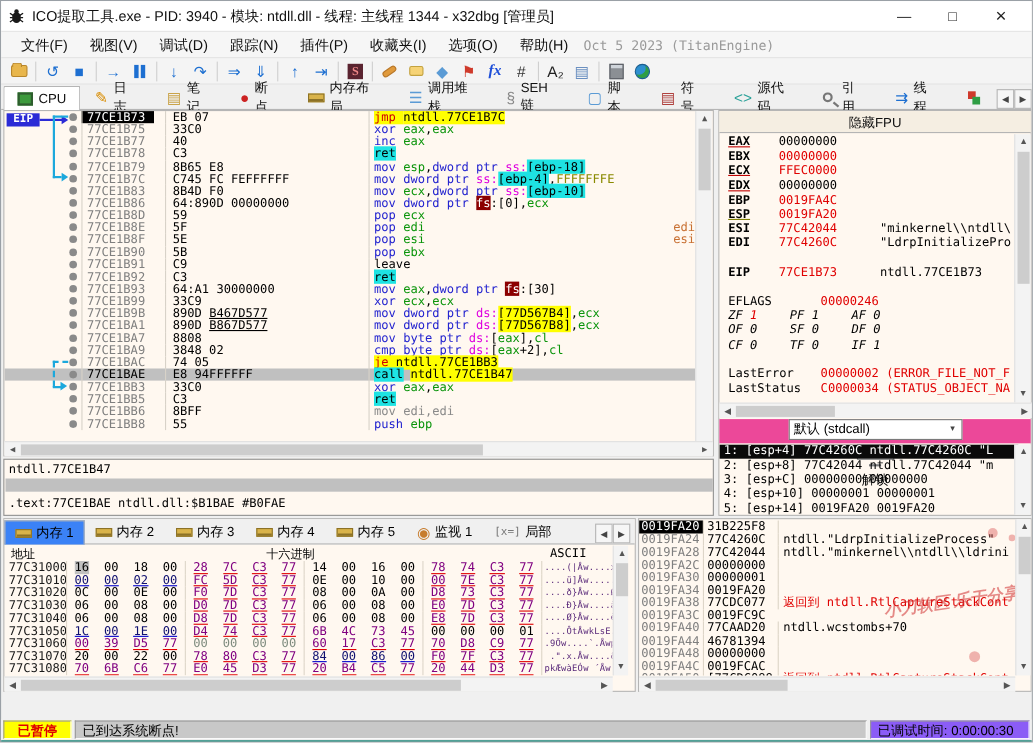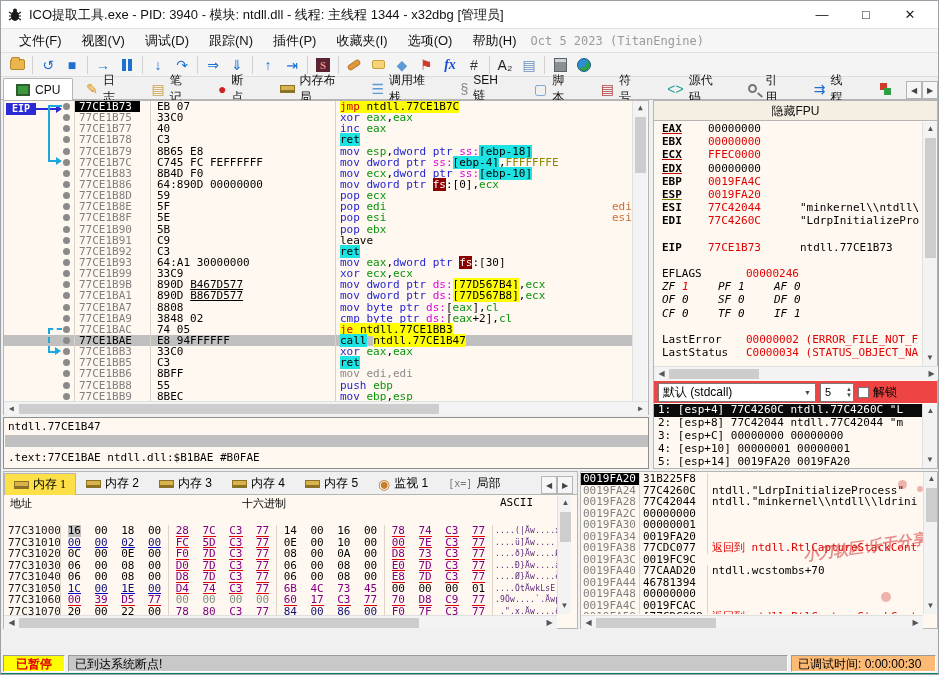--- a/index.html
+++ b/index.html
@@ -96,40 +96,40 @@
   .r-name{width:46px;flex:none;margin-left:8px;color:#000;font-weight:bold;}
   .r-name.u-r{text-decoration:underline;text-decoration-color:#c00000;}
   .r-name.u-o{text-decoration:underline;text-decoration-color:#808000;}
   .r-val{width:92px;flex:none;}
   .r-cm{flex:1;color:#000;overflow:hidden;}
   .vk{color:#000;}.vr{color:#e00000;}
   .r-wname{width:84px;flex:none;margin-left:8px;color:#000;}
   .fpair{margin-left:8px;width:48px;flex:none;color:#000;font-style:italic;}
   #reg-sbv{top:21px;right:0;height:244px;}
   #reg-sbh{left:0;top:265px;width:285px;}
-  #ccrow{position:absolute;left:0;top:280px;width:100%;height:22px;display:flex;align-items:center;gap:4px;padding:0 4px;background:#ef4444;}
+  #ccrow{position:absolute;left:0;top:280px;width:100%;height:22px;display:flex;align-items:center;gap:4px;padding:0 4px;background:#ec4899;flex-direction:column;}
   #cc-select{flex:none;width:158px;height:19px;background:#fff;border:1px solid #7a7a7a;font-size:12px;
     display:flex;align-items:center;padding:0 4px;justify-content:space-between;}
   #cc-spin{width:34px;height:19px;background:#fff;border:1px solid #7a7a7a;font-size:11px;display:flex;align-items:center;padding-left:4px;justify-content:space-between;}
   .spin-arrows{display:flex;flex-direction:column;font-size:6px;color:#444;line-height:6px;padding-right:1px;}
   #cc-check{width:11px;height:11px;background:#fff;border:1px solid #7a7a7a;}
   #cc-label{font-size:12px;}
   #argrows{position:absolute;left:0;top:303px;width:272px;height:65px;font-size:11px;overflow:hidden;}
   .arow{height:12.9px;line-height:12.9px;white-space:pre;color:#000;padding-left:4px;}
   .arow.sel{background:#0a0a0a;color:#fff;}
   #arg-sbv{top:303px;right:0;height:64px;}
   
   #dumppane{position:absolute;left:2px;top:470px;width:575px;height:158px;background:#fff8f0;border:1px solid #b5b5b5;}
   #dumptabs{position:absolute;left:0;top:0;width:100%;height:23px;background:#f0f0f0;border-bottom:1px solid #b5b5b5;display:flex;align-items:flex-end;}
   .dtab{height:22px;display:flex;align-items:center;gap:4px;padding:0 9px;font-size:12px;border:1px solid transparent;border-bottom:none;}
-  .dtab.active{background:#fde047;border-color:#b5b5b5;position:relative;top:1px;font-family:Liberation Serif, serif;}
+  .dtab.active{background:#3b82f6;border-color:#b5b5b5;position:relative;top:1px;}
   .dtab .txtic{color:#777;font-size:10px;font-family:"DejaVu Sans Mono",monospace;}
   #dumphdr{position:absolute;left:0;top:24px;width:100%;height:13px;font-size:11px;color:#000;}
   #dumphdr span{position:absolute;top:0;}
-  #dumprows{position:absolute;left:0;top:53px;width:553px;height:104px;overflow:hidden;font-size:11px;}
+  #dumprows{position:absolute;left:0;top:38px;width:553px;height:104px;overflow:hidden;font-size:11px;}
   .hrow{height:11.5px;line-height:11.5px;display:flex;white-space:pre;}
   .h-addr{width:56px;flex:none;padding-left:4px;color:#1a1a1a;}
   .h-grp{width:108px;flex:none;border-left:1px solid #ddd5c8;display:flex;justify-content:space-around;}
   .h-grp span{display:inline-block;}
   .g-k{color:#000;}.g-pr{color:#800080;border-bottom:1px solid #e00000;}
   .g-bu{color:#101070;border-bottom:1px solid #0000cc;}.g-z{color:#7f8c7f;}.g-pp{color:#800080;}
   .h-ascii{flex:1;border-left:1px solid #ddd5c8;color:#5a2a7a;font-size:8px;line-height:11.5px;padding-left:2px;overflow:hidden;letter-spacing:0.2px;}
   .selbyte{background:#c0c0c0;}
   #dump-sbv{top:24px;right:6px;height:118px;}
   #dump-sbh{left:0;top:143px;width:553px;}
@@ -152,21 +152,21 @@
   #cmd-label{font-size:12px;color:#111;flex:none;}
   #cmd-input{flex:1;height:18px;border:1px solid #7a7a7a;background:#fff;font:11px "DejaVu Sans Mono",monospace;color:#333;padding:0 4px;}
   #cmd-input::placeholder{color:#808080;}
   #cmd-combo{flex:none;width:72px;height:18px;border:1px solid #9a9a9a;background:#f6f6f6;font-size:12px;
     display:flex;align-items:center;justify-content:space-between;padding:0 5px;}
   
   #statusbar{position:absolute;left:0;top:653px;width:100%;height:19px;background:#f0f0f0;display:flex;align-items:stretch;gap:3px;padding:1px 2px;}
   .sunken{border:1px solid;border-color:#9a9a9a #ffffff #ffffff #9a9a9a;}
   #st-state{width:62px;background:#ffff00;color:#e00000;font-weight:bold;font-size:12px;text-align:center;line-height:16px;flex:none;}
   #st-msg{flex:1;background:#c8c8c8;font-size:12px;line-height:16px;padding-left:6px;color:#000;}
-  #st-time{width:145px;flex:none;background:#fdba74;font-size:12px;line-height:16px;padding-left:6px;color:#000;}
+  #st-time{width:145px;flex:none;background:#8b5cf6;font-size:12px;line-height:16px;padding-left:6px;color:#000;}
   #bottomedge{position:absolute;left:0;top:672px;width:100%;height:3px;background:#0d7f71;}
 </style>
 </head>
 <body>
 
 <div id="win">
 
   <div id="titlebar">
     <svg width="16" height="16" viewBox="0 0 16 16">
       <ellipse cx="8" cy="9" rx="4" ry="5" fill="#1a1a1a"></ellipse>
@@ -349,21 +349,20 @@
         <div class="drow"><span class="d-gut"><span class="d-dot"></span></span><span class="d-addr">77CE1B9B</span><span class="d-bytes"><span>890D </span><span class="u">B467D577</span></span><span class="d-code"><span class="tk-mn">mov </span><span class="tk-mn">dword ptr </span><span class="tk-seg">ds:</span><span class="tk-by">[77D567B4]</span><span class="tk-pl">,</span><span class="tk-reg">ecx</span></span><span class="d-cm"></span></div>
         <div class="drow"><span class="d-gut"><span class="d-dot"></span></span><span class="d-addr">77CE1BA1</span><span class="d-bytes"><span>890D </span><span class="u">B867D577</span></span><span class="d-code"><span class="tk-mn">mov </span><span class="tk-mn">dword ptr </span><span class="tk-seg">ds:</span><span class="tk-by">[77D567B8]</span><span class="tk-pl">,</span><span class="tk-reg">ecx</span></span><span class="d-cm"></span></div>
         <div class="drow"><span class="d-gut"><span class="d-dot"></span></span><span class="d-addr">77CE1BA7</span><span class="d-bytes"><span>8808</span></span><span class="d-code"><span class="tk-mn">mov </span><span class="tk-mn">byte ptr </span><span class="tk-seg">ds:</span><span class="tk-pl">[</span><span class="tk-reg">eax</span><span class="tk-pl">]</span><span class="tk-pl">,</span><span class="tk-reg">cl</span></span><span class="d-cm"></span></div>
         <div class="drow"><span class="d-gut"><span class="d-dot"></span></span><span class="d-addr">77CE1BA9</span><span class="d-bytes"><span>3848 02</span></span><span class="d-code"><span class="tk-mn">cmp </span><span class="tk-mn">byte ptr </span><span class="tk-seg">ds:</span><span class="tk-pl">[</span><span class="tk-reg">eax</span><span class="tk-pl">+2]</span><span class="tk-pl">,</span><span class="tk-reg">cl</span></span><span class="d-cm"></span></div>
         <div class="drow"><span class="d-gut"><span class="d-dot"></span></span><span class="d-addr">77CE1BAC</span><span class="d-bytes"><span>74 05</span></span><span class="d-code"><span class="tk-oy">je </span><span class="tk-by">ntdll.77CE1BB3</span></span><span class="d-cm"></span></div>
         <div class="drow sel"><span class="d-gut"><span class="d-dot"></span></span><span class="d-addr">77CE1BAE</span><span class="d-bytes"><span>E8 94FFFFFF</span></span><span class="d-code"><span class="tk-rc">call</span><span class="tk-pl"> </span><span class="tk-by">ntdll.77CE1B47</span></span><span class="d-cm"></span></div>
         <div class="drow"><span class="d-gut"><span class="d-dot"></span></span><span class="d-addr">77CE1BB3</span><span class="d-bytes"><span>33C0</span></span><span class="d-code"><span class="tk-mn">xor </span><span class="tk-reg">eax</span><span class="tk-pl">,</span><span class="tk-reg">eax</span></span><span class="d-cm"></span></div>
         <div class="drow"><span class="d-gut"><span class="d-dot"></span></span><span class="d-addr">77CE1BB5</span><span class="d-bytes"><span>C3</span></span><span class="d-code"><span class="tk-rc">ret</span></span><span class="d-cm"></span></div>
         <div class="drow"><span class="d-gut"><span class="d-dot"></span></span><span class="d-addr">77CE1BB6</span><span class="d-bytes"><span>8BFF</span></span><span class="d-code"><span class="tk-gr">mov edi,edi</span></span><span class="d-cm"></span></div>
         <div class="drow"><span class="d-gut"><span class="d-dot"></span></span><span class="d-addr">77CE1BB8</span><span class="d-bytes"><span>55</span></span><span class="d-code"><span class="tk-mn">push </span><span class="tk-reg">ebp</span></span><span class="d-cm"></span></div>
-        <div class="drow"><span class="d-gut"><span class="d-dot"></span></span><span class="d-addr">77CE1BB9</span><span class="d-bytes"><span>8BEC</span></span><span class="d-code"><span class="tk-mn">mov </span><span class="tk-reg">ebp</span><span class="tk-pl">,</span><span class="tk-reg">esp</span></span><span class="d-cm"></span></div>
       </div>
     <div id="eip-box">EIP</div>
     <div id="eip-arrow"></div>
     <div class="jline" style="left:44px;top:4px;width:14px;height:2px;"></div>
     <div class="jline" style="left:44px;top:4px;width:2px;height:57px;"></div>
     <div class="jline" style="left:44px;top:59px;width:8px;height:2px;"></div>
     <div class="jarrow" style="left:52px;top:56px;"></div>
     <div class="jdash-h" style="left:44px;top:227px;width:14px;"></div>
     <div class="jdash" style="left:44px;top:227px;height:24px;"></div>
     <div class="jdash-h" style="left:44px;top:250px;width:8px;"></div>

